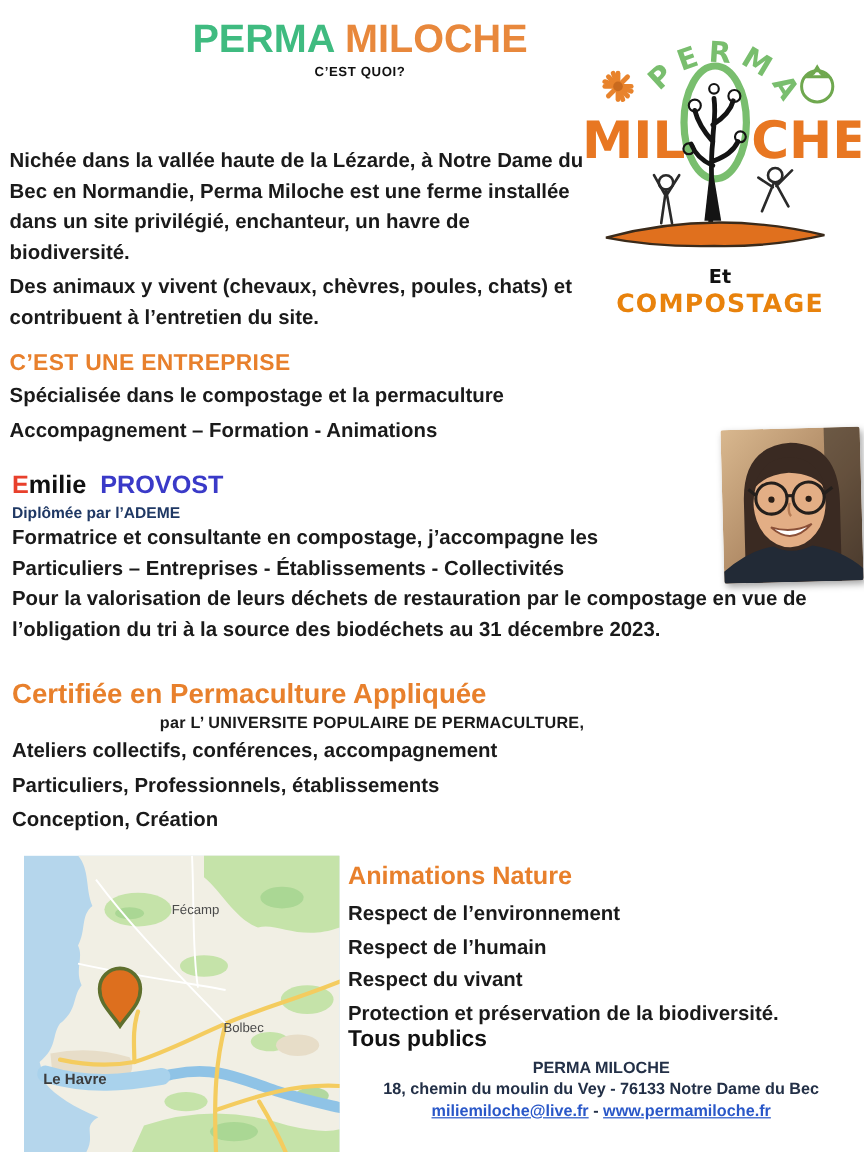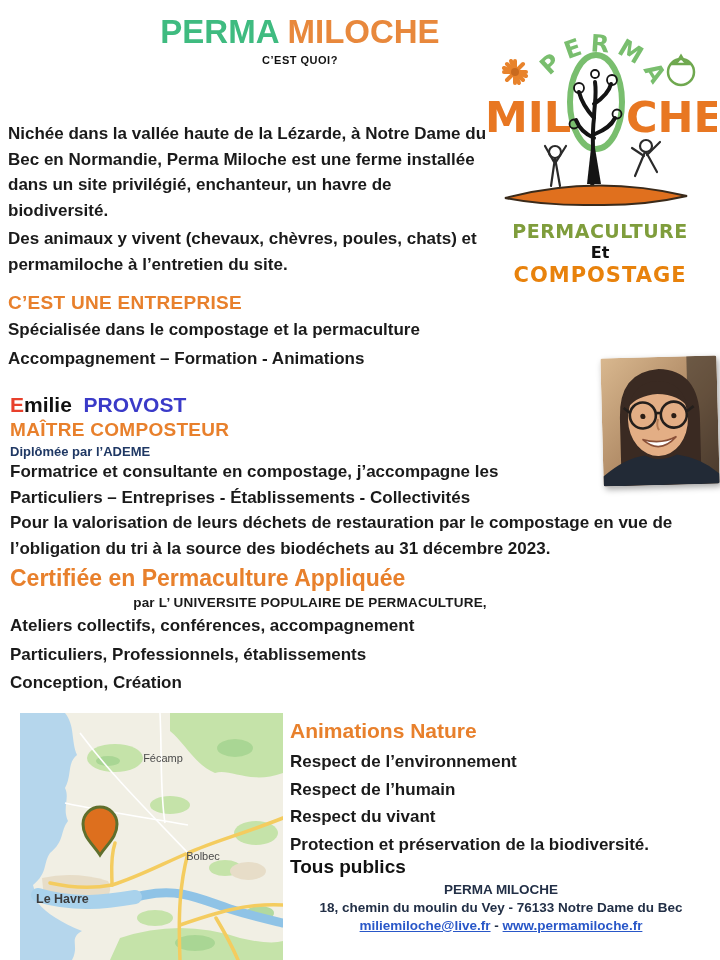--- a/index.html
+++ b/index.html
@@ -122,39 +122,37 @@
         <path d="M 72 150 L 68 178 M 72 150 L 77 178 M 71 154 L 62 138 M 73 154 L 83 138"></path>
         <circle cx="163" cy="138" r="6"></circle>
         <path d="M 162 144 L 152 168 M 163 144 L 174 164 M 161 148 L 149 140 M 164 147 L 177 134"></path>
       </g>
 
       <path d="M 22 190 Q 112 166 204 188 Q 160 198 112 197 Q 62 198 22 190 Z" fill="#e0701e" stroke="#3a2a1a" stroke-width="2"></path>
     </svg>
   </div>
 
   <div class="abs tagline">
-    <div class="tg1">PERMACULTURE</div>
     <div class="tg2">Et</div>
     <div class="tg3">COMPOSTAGE</div>
   </div>
 
   <div class="abs sec-ferme">
     <p class="body-txt">Nichée dans la vallée haute de la Lézarde, à Notre Dame du Bec en Normandie, Perma Miloche est une ferme installée dans un site privilégié, enchanteur, un havre de biodiversité.</p>
-    <p class="body-txt">Des animaux y vivent (chevaux, chèvres, poules, chats) et permamiloche à l’entretien du site.</p>
+    <p class="body-txt">Des animaux y vivent (chevaux, chèvres, poules, chats) et contribuent à l’entretien du site.</p>
   </div>
 
   <div class="abs sec-entreprise">
     <h2 class="h-orange">C’EST UNE ENTREPRISE</h2>
     <p class="body-txt">Spécialisée dans le compostage et la permaculture</p>
     <p class="body-txt">Accompagnement – Formation - Animations</p>
   </div>
 
   <div class="abs sec-profile">
     <div class="name-line"><span class="n-red">E</span><span class="n-black">milie</span>&nbsp; <span class="n-blue">PROVOST</span></div>
-    <div class="role-line">MAÎTRE COMPOSTEUR</div>
     <div class="cred-line">Diplômée par l’ADEME</div>
     <p class="body-txt narrow">Formatrice et consultante en compostage, j’accompagne les</p>
     <p class="body-txt narrow">Particuliers – Entreprises - Établissements - Collectivités</p>
     <p class="body-txt wide">Pour la valorisation de leurs déchets de restauration par le compostage en vue de l’obligation du tri à la source des biodéchets au 31 décembre 2023.</p>
   </div>
 
   <div class="abs photo-box">
     <svg width="116" height="128" viewBox="0 0 116 128">
       <defs>
         <linearGradient id="bgGrad" x1="0" y1="0" x2="1" y2="1">

